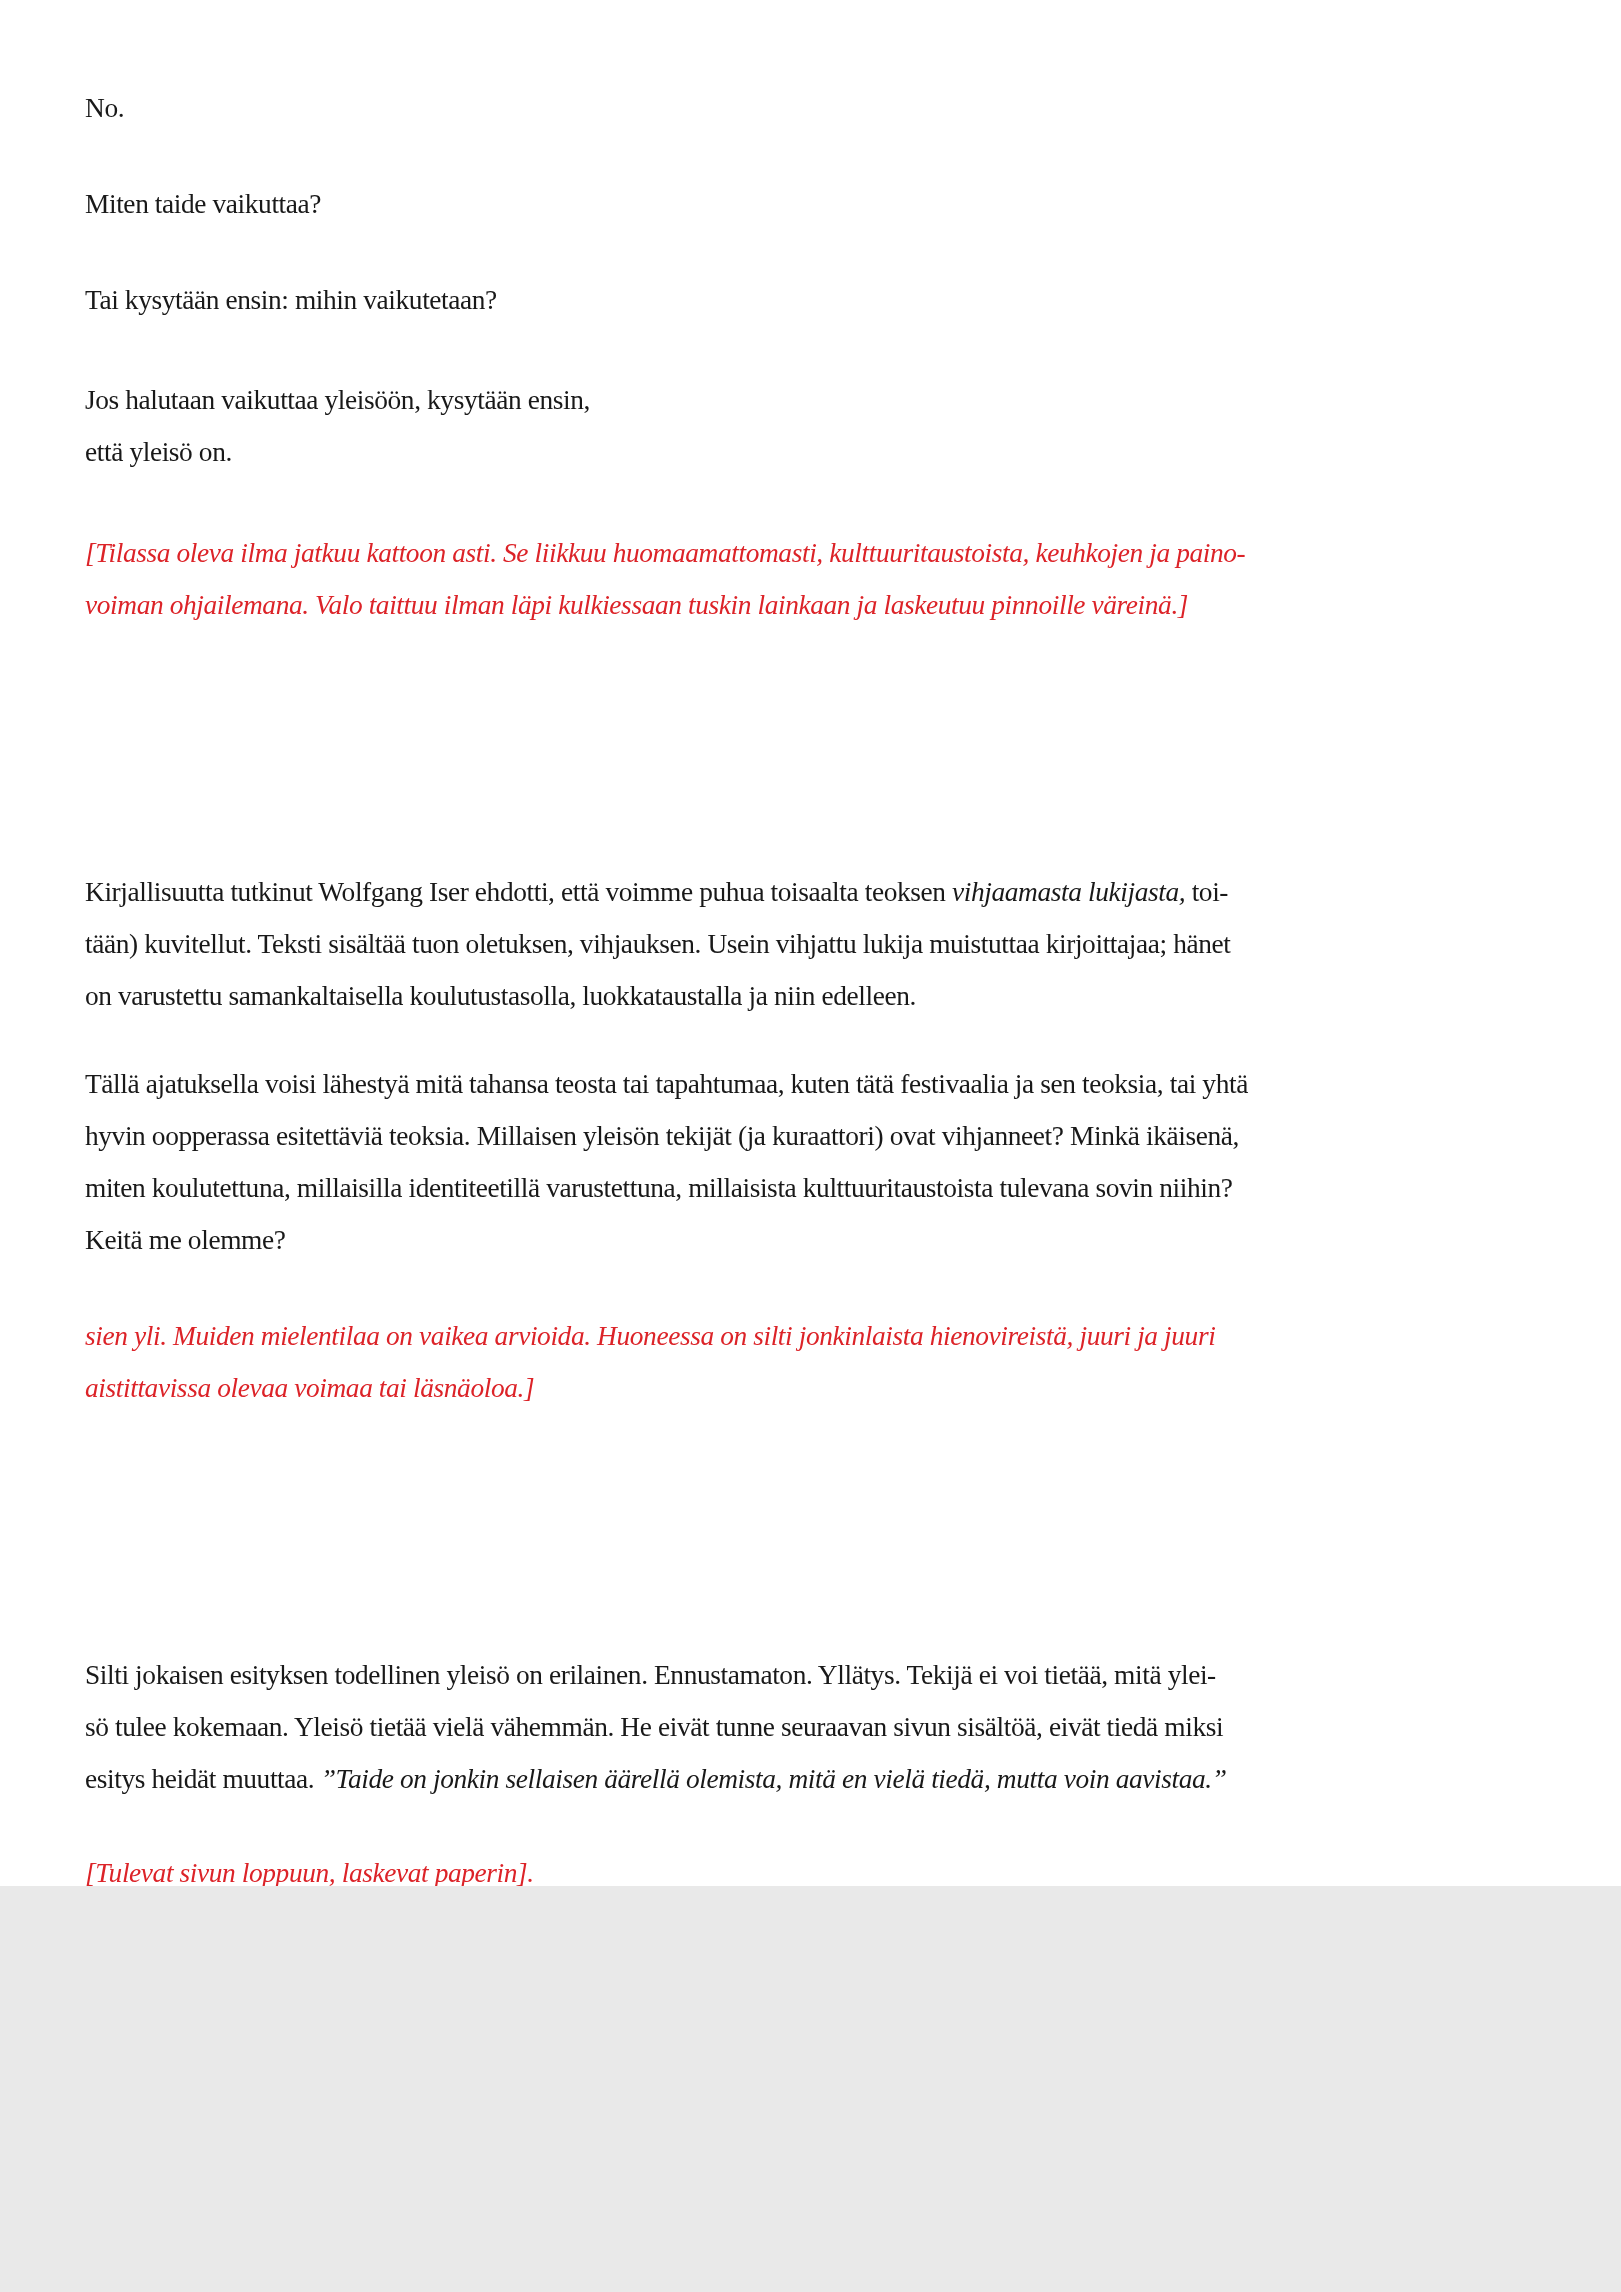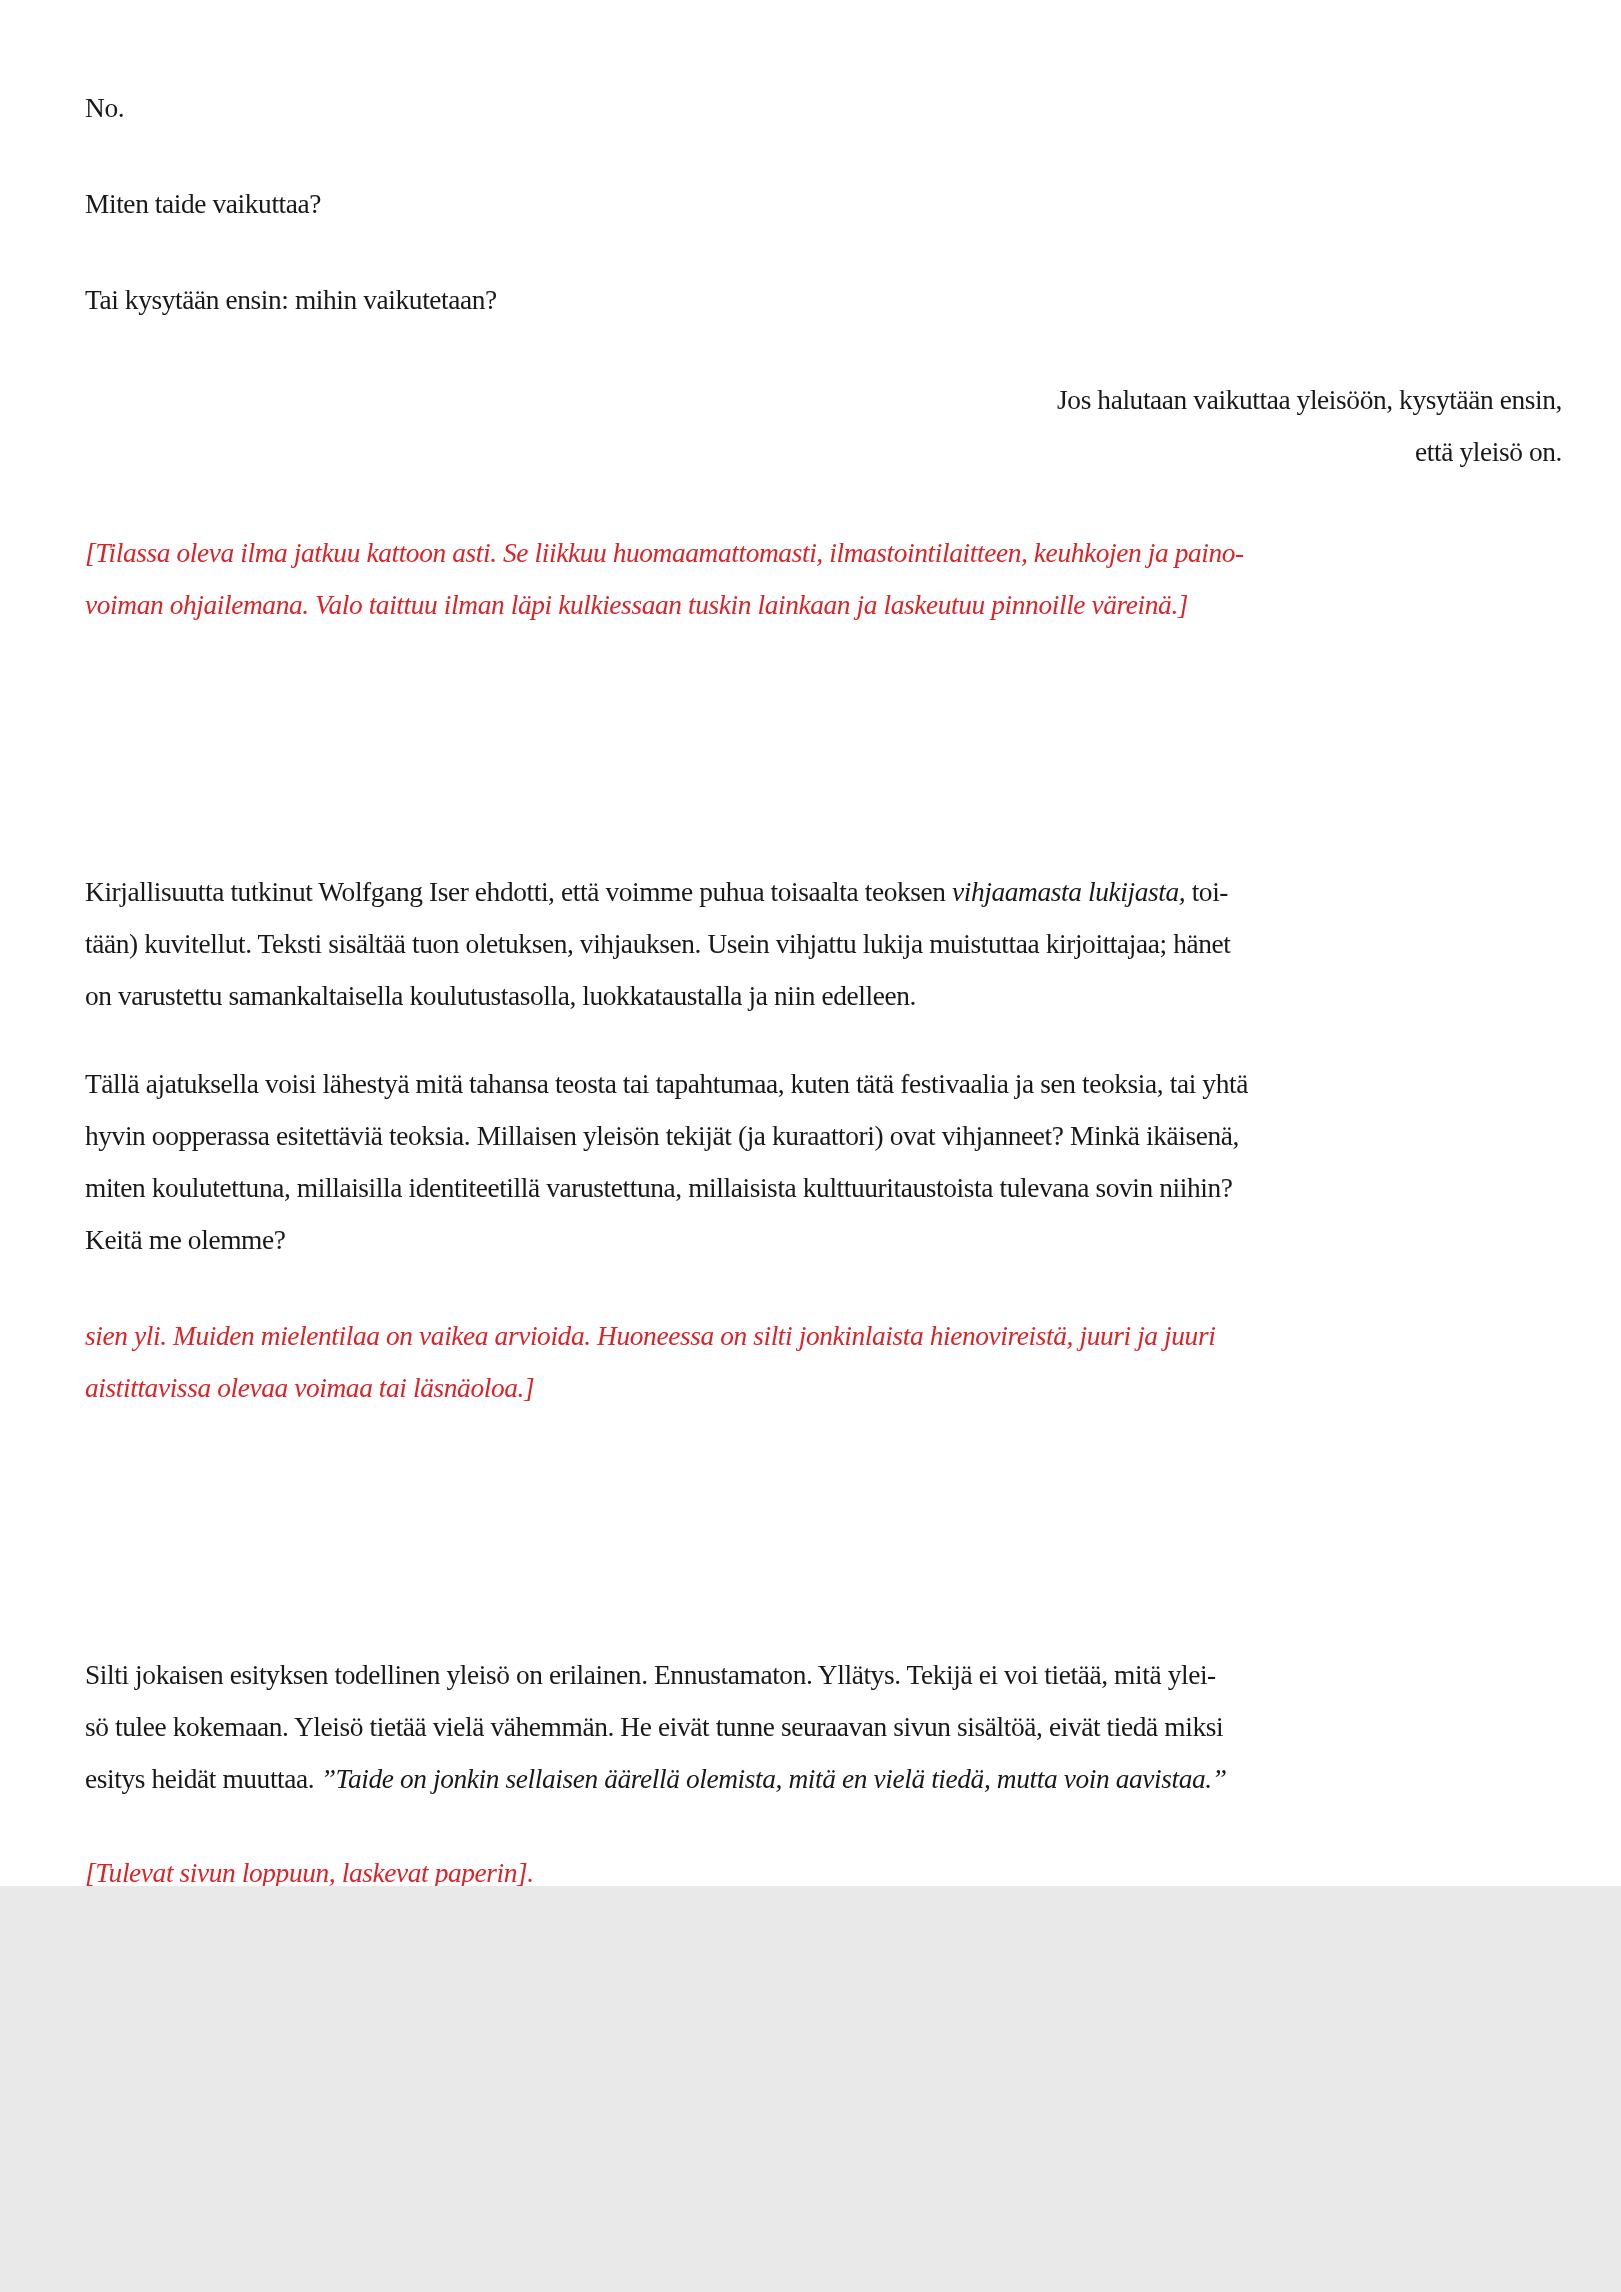--- a/index.html
+++ b/index.html
@@ -34,21 +34,21 @@
     margin-top: 33px;
   }
   .stage .line {
     color: var(--stage-color, #dc2328);
     font-style: italic;
   }
   
   #blk-opening-no        { margin-top: 0; }
   #blk-question-how      { margin-top: 44px; }
   #blk-question-what     { margin-top: 44px; }
-  #blk-audience-intro    { margin-top: 48px; text-align: right; }
+  #blk-audience-intro    { margin-top: 48px; }
   #blk-stage-air         { margin-top: 49px; }
   #blk-paragraph-iser    { margin-top: 235px; }
   #blk-paragraph-festival{ margin-top: 36px; }
   #blk-stage-readers     { margin-top: 44px; }
   #blk-paragraph-audience{ margin-top: 235px; }
   #blk-stage-end         { margin-top: 42px; }
 </style>
 </head>
 <body>
 
@@ -61,21 +61,21 @@
         <div class="line"><span>Miten taide vaikuttaa?</span></div>
       </div>
     <div class="block body" id="blk-question-what">
         <div class="line"><span>Tai kysytään ensin: mihin vaikutetaan?</span></div>
       </div>
     <div class="block body" id="blk-audience-intro">
         <div class="line"><span>Jos halutaan vaikuttaa yleisöön, kysytään ensin,</span></div>
         <div class="line"><span>että yleisö on.</span></div>
       </div>
     <div class="block stage" id="blk-stage-air">
-        <div class="line"><span>[Tilassa oleva ilma jatkuu kattoon asti. Se liikkuu huomaamattomasti, ilmastointilaitteen, keuhkojen ja paino-</span></div>
+        <div class="line"><span>[Tilassa oleva ilma jatkuu kattoon asti. Se liikkuu huomaamattomasti, kulttuuritaustoista, keuhkojen ja paino-</span></div>
         <div class="line"><span>voiman ohjailemana. Valo taittuu ilman läpi kulkiessaan tuskin lainkaan ja laskeutuu pinnoille väreinä.]</span></div>
       </div>
     <div class="block body" id="blk-paragraph-iser">
         <div class="line"><span>Kirjallisuutta tutkinut Wolfgang Iser ehdotti, että voimme puhua toisaalta teoksen </span><em>vihjaamasta lukijasta,</em><span> toi-</span></div>
         <div class="line"><span>tään) kuvitellut. Teksti sisältää tuon oletuksen, vihjauksen. Usein vihjattu lukija muistuttaa kirjoittajaa; hänet</span></div>
         <div class="line"><span>on varustettu samankaltaisella koulutustasolla, luokkataustalla ja niin edelleen.</span></div>
       </div>
     <div class="block body" id="blk-paragraph-festival">
         <div class="line"><span>Tällä ajatuksella voisi lähestyä mitä tahansa teosta tai tapahtumaa, kuten tätä festivaalia ja sen teoksia, tai yhtä</span></div>
         <div class="line"><span>hyvin oopperassa esitettäviä teoksia. Millaisen yleisön tekijät (ja kuraattori) ovat vihjanneet? Minkä ikäisenä,</span></div>

